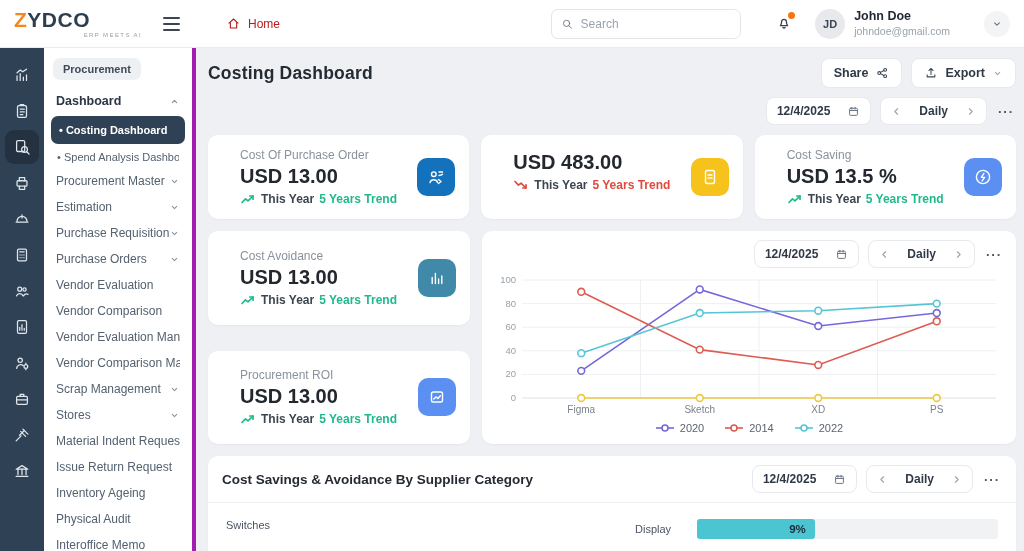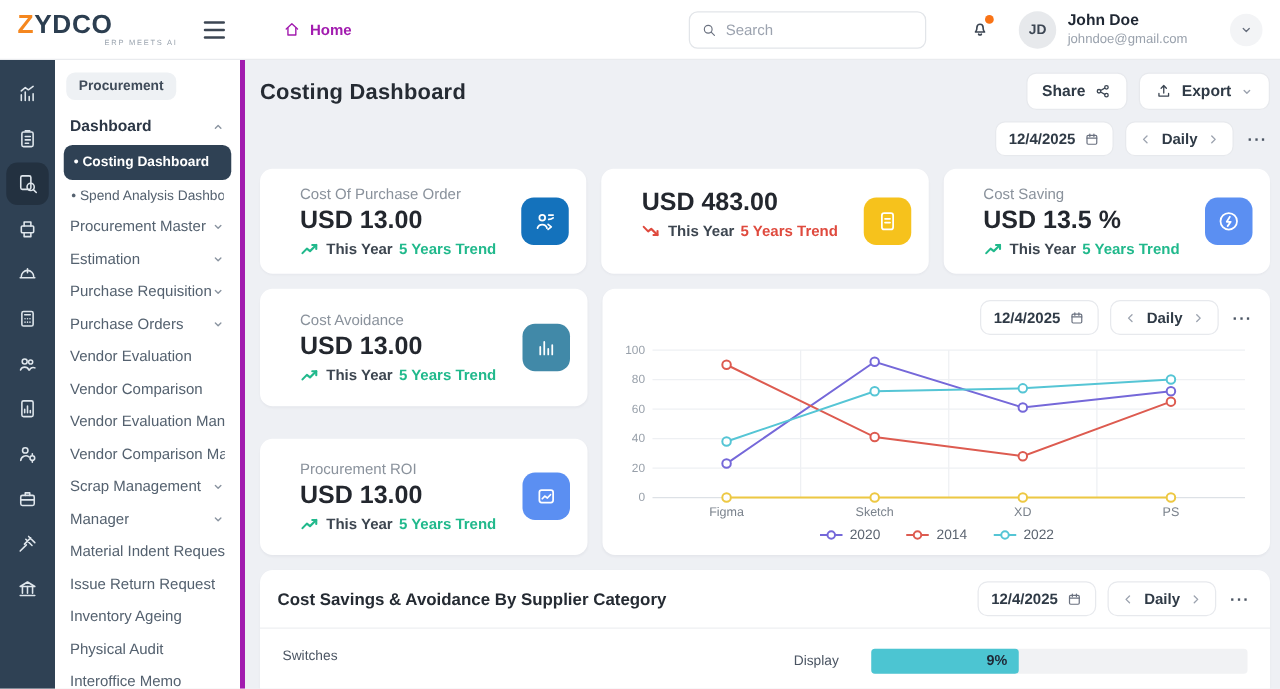--- a/index.html
+++ b/index.html
@@ -9,21 +9,21 @@
   
   .topbar { position:absolute; top:0; left:0; right:0; height:48px; background:#fff;
             border-bottom:1px solid #e9ebee; display:flex; align-items:center; padding:0 14px; z-index:10; }
   .logo-area { width:128px; line-height:1; }
   .logo-text { font-size:21px; font-weight:800; letter-spacing:.5px; color:#2c3e50; }
   .logo-z { color:#f5871f; }
   .logo-tagline { font-size:6px; letter-spacing:1.4px; color:#98a2ad; text-align:right; margin-top:2px; }
   .hamburger { margin-left:12px; width:34px; height:30px; border:none; background:none; cursor:pointer;
                display:flex; flex-direction:column; justify-content:center; gap:4px; align-items:center; }
   .hamburger span { display:block; width:17px; height:2px; background:#3c4653; border-radius:1px; }
-  .breadcrumb { margin-left:38px; display:flex; align-items:center; gap:7px; font-size:12px; color:#a21caf; font-weight:700;justify-content:space-between; }
+  .breadcrumb { margin-left:38px; display:flex; align-items:center; gap:7px; font-size:12px; color:#b91c1c; font-weight:400;justify-content:space-between; }
   .search-box { margin-left:auto; width:190px; height:30px; border:1px solid #e2e5e9; border-radius:7px;
                 display:flex; align-items:center; gap:7px; padding:0 9px; background:#fff; }
   .search-box input { border:none; outline:none; font-size:12px; width:100%; color:#374151; font-family:inherit; }
   .search-box input::placeholder { color:#9ca3af; }
   .hdr-right { display:flex; align-items:center; margin-left:30px; }
   .bell-btn { position:relative; border:none; background:none; cursor:pointer; width:26px; height:26px; color:#3c4653; }
   .bell-dot { position:absolute; top:1px; right:2px; width:7px; height:7px; background:#f97316; border-radius:50%; }
   .avatar { width:30px; height:30px; border-radius:50%; background:#e7e9ec; color:#3c4653; font-size:11px;
             font-weight:700; display:flex; align-items:center; justify-content:center; margin-left:18px; }
   .user-block { margin-left:9px; line-height:1.25; }
@@ -60,21 +60,21 @@
   .page-head { display:flex; align-items:center; justify-content:space-between; }
   .page-title { font-size:17.5px; font-weight:800; color:#252b33; letter-spacing:.2px; }
   .actions { display:flex; gap:9px; align-items:center; }
   .btn { display:inline-flex; align-items:center; gap:7px; background:#fff; border:1px solid #e7e9ed;
          border-radius:8px; height:30px; padding:0 12px; font-size:12.5px; font-weight:700; color:#2f3a46;
          cursor:pointer; font-family:inherit; }
   .btn svg { width:14px; height:14px; color:#3c4653; }
   .btn .dd { width:11px; height:11px; color:#9ca3af; }
 
   .filter-row { display:flex; justify-content:flex-end; align-items:center; gap:9px; margin:9px 0 10px; }
-  .chip { display:inline-flex; align-items:center; gap:7px; background:#fff; border:1px solid #e7e9ed;
+  .chip { display:inline-flex; align-items:center; gap:17px; background:#fff; border:1px solid #e7e9ed;
           border-radius:8px; height:28px; padding:0 10px; font-size:12px; font-weight:700; color:#2f3a46; cursor:pointer; }
   .chip svg { width:13px; height:13px; color:#6b7280; }
   .chip .arr { width:11px; height:11px; color:#9ca3af; }
   .more-btn { border:none; background:none; color:#4b5563; font-size:13px; font-weight:800;
               letter-spacing:1px; cursor:pointer; padding:0 2px; }
 
   .card { background:#fff; border-radius:10px; box-shadow:0 1px 2px rgba(16,24,40,.04); }
 
   .kpi-row { display:grid; grid-template-columns:1fr 1fr 1fr; gap:12px; }
   .kpi-card { position:relative; padding:13px 32px; min-height:78px; }
@@ -288,21 +288,21 @@
       <div class="menu-item">
         <span class="lbl">Vendor Comparison Manager</span>
       </div>
       <div class="menu-item">
         <span class="lbl">Scrap Management</span>
         <svg class="chev " viewBox="0 0 20 20" fill="none" stroke="currentColor" stroke-width="2" stroke-linecap="round" stroke-linejoin="round">
           <path d="M6 8l4 4 4-4"></path>
         </svg>
       </div>
       <div class="menu-item">
-        <span class="lbl">Manager</span>
+        <span class="lbl">Stores</span>
         <svg class="chev " viewBox="0 0 20 20" fill="none" stroke="currentColor" stroke-width="2" stroke-linecap="round" stroke-linejoin="round">
           <path d="M6 8l4 4 4-4"></path>
         </svg>
       </div>
       <div class="menu-item">
         <span class="lbl">Material Indent Request</span>
       </div>
       <div class="menu-item">
         <span class="lbl">Issue Return Request</span>
       </div>

